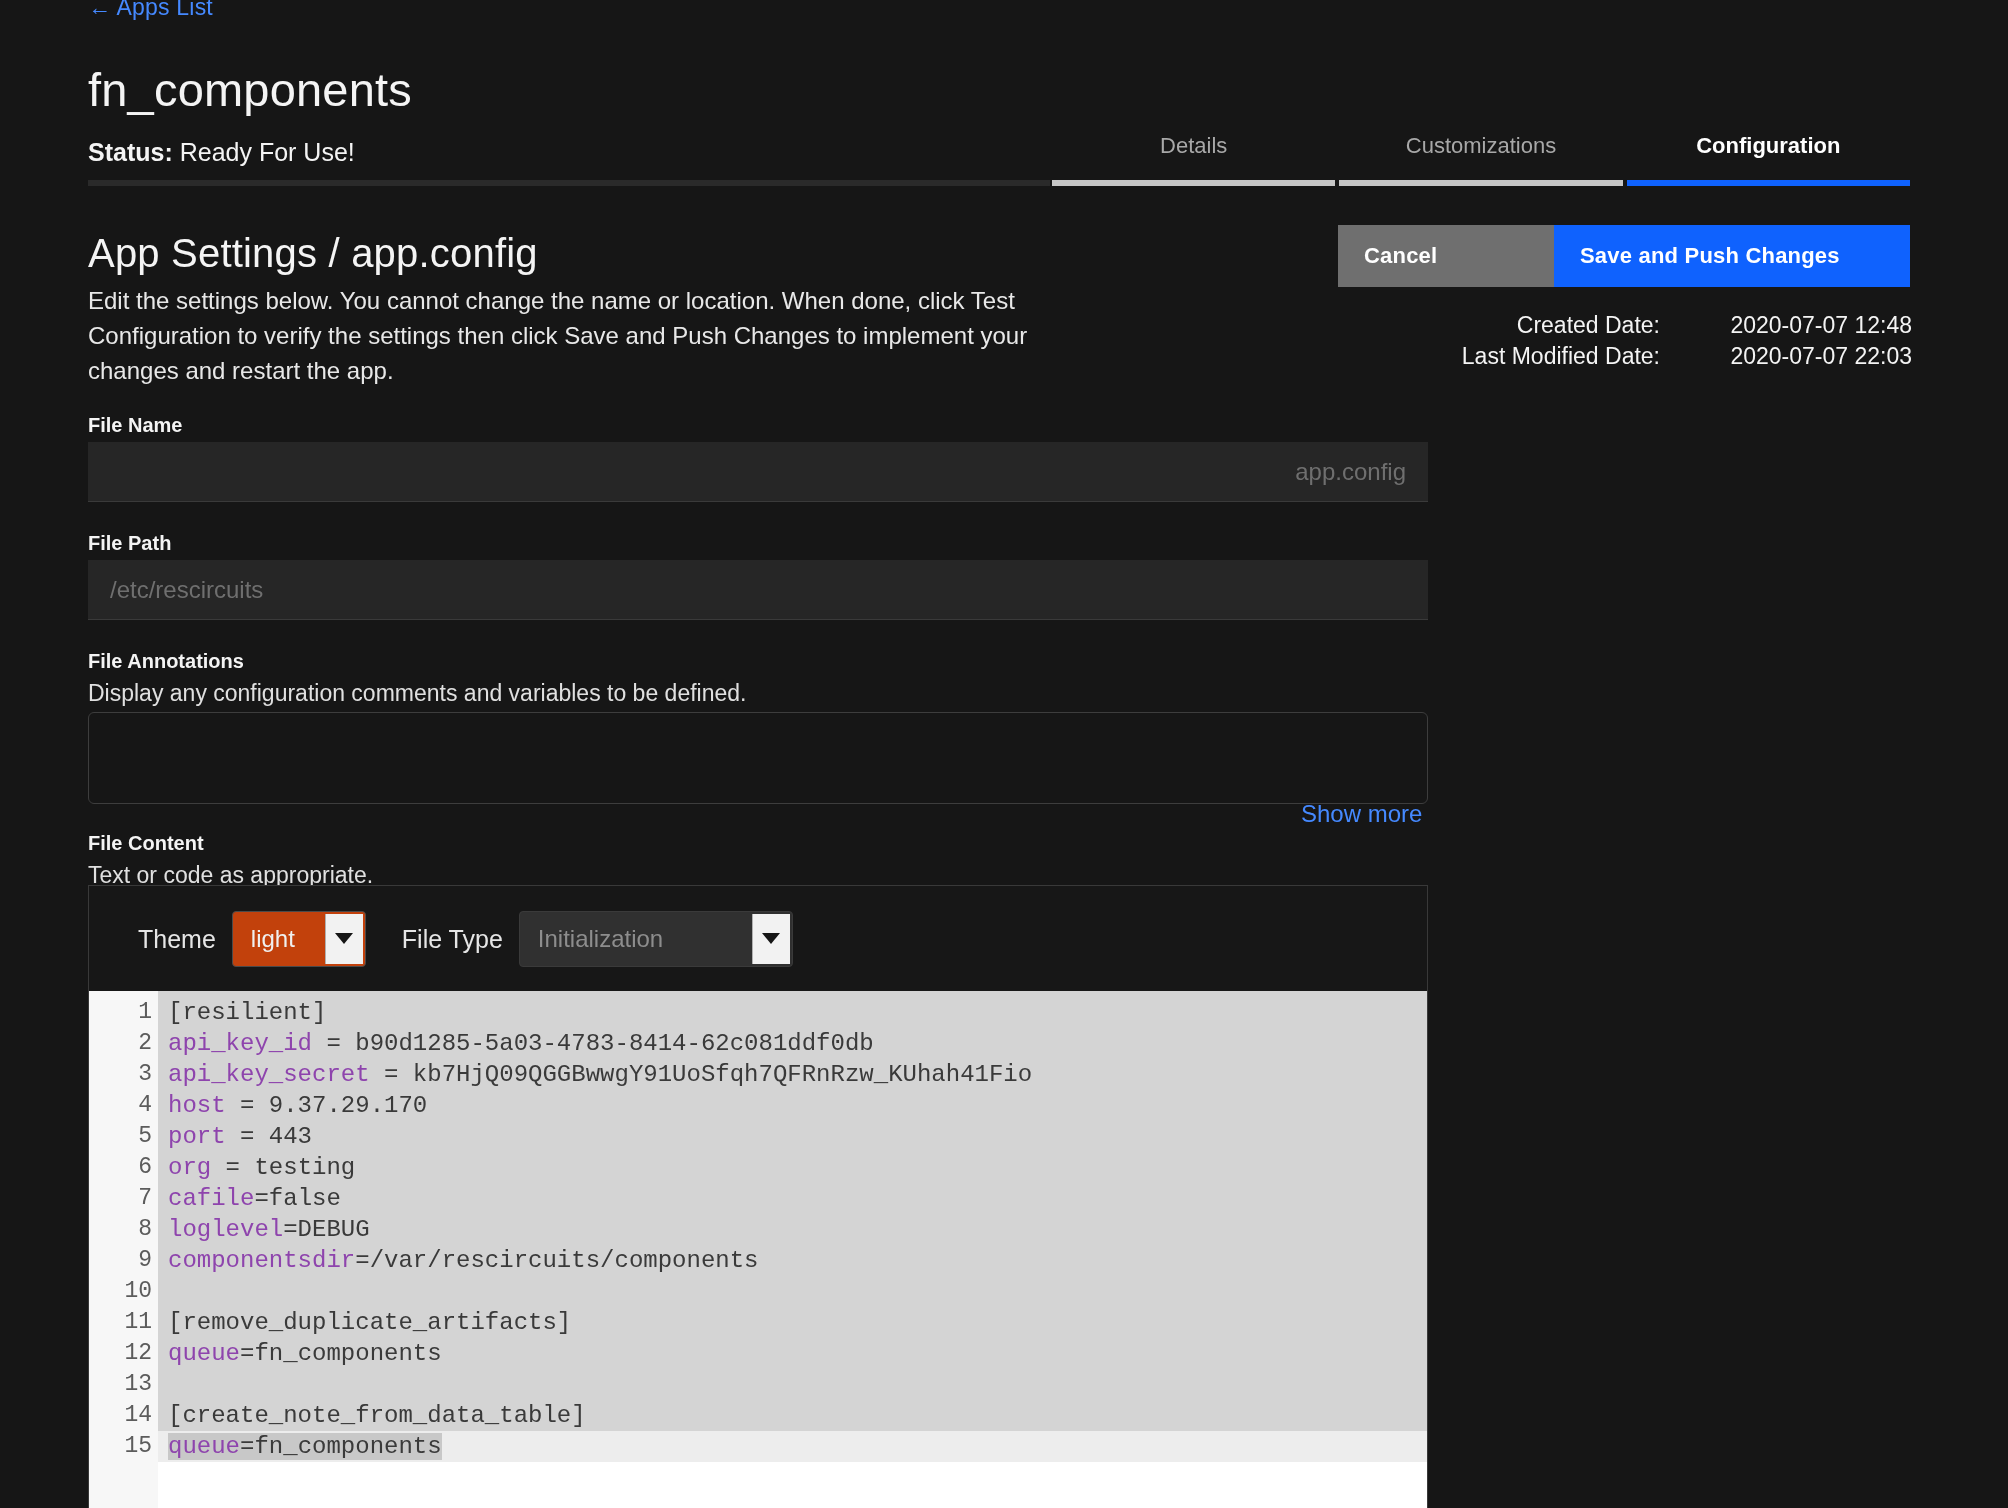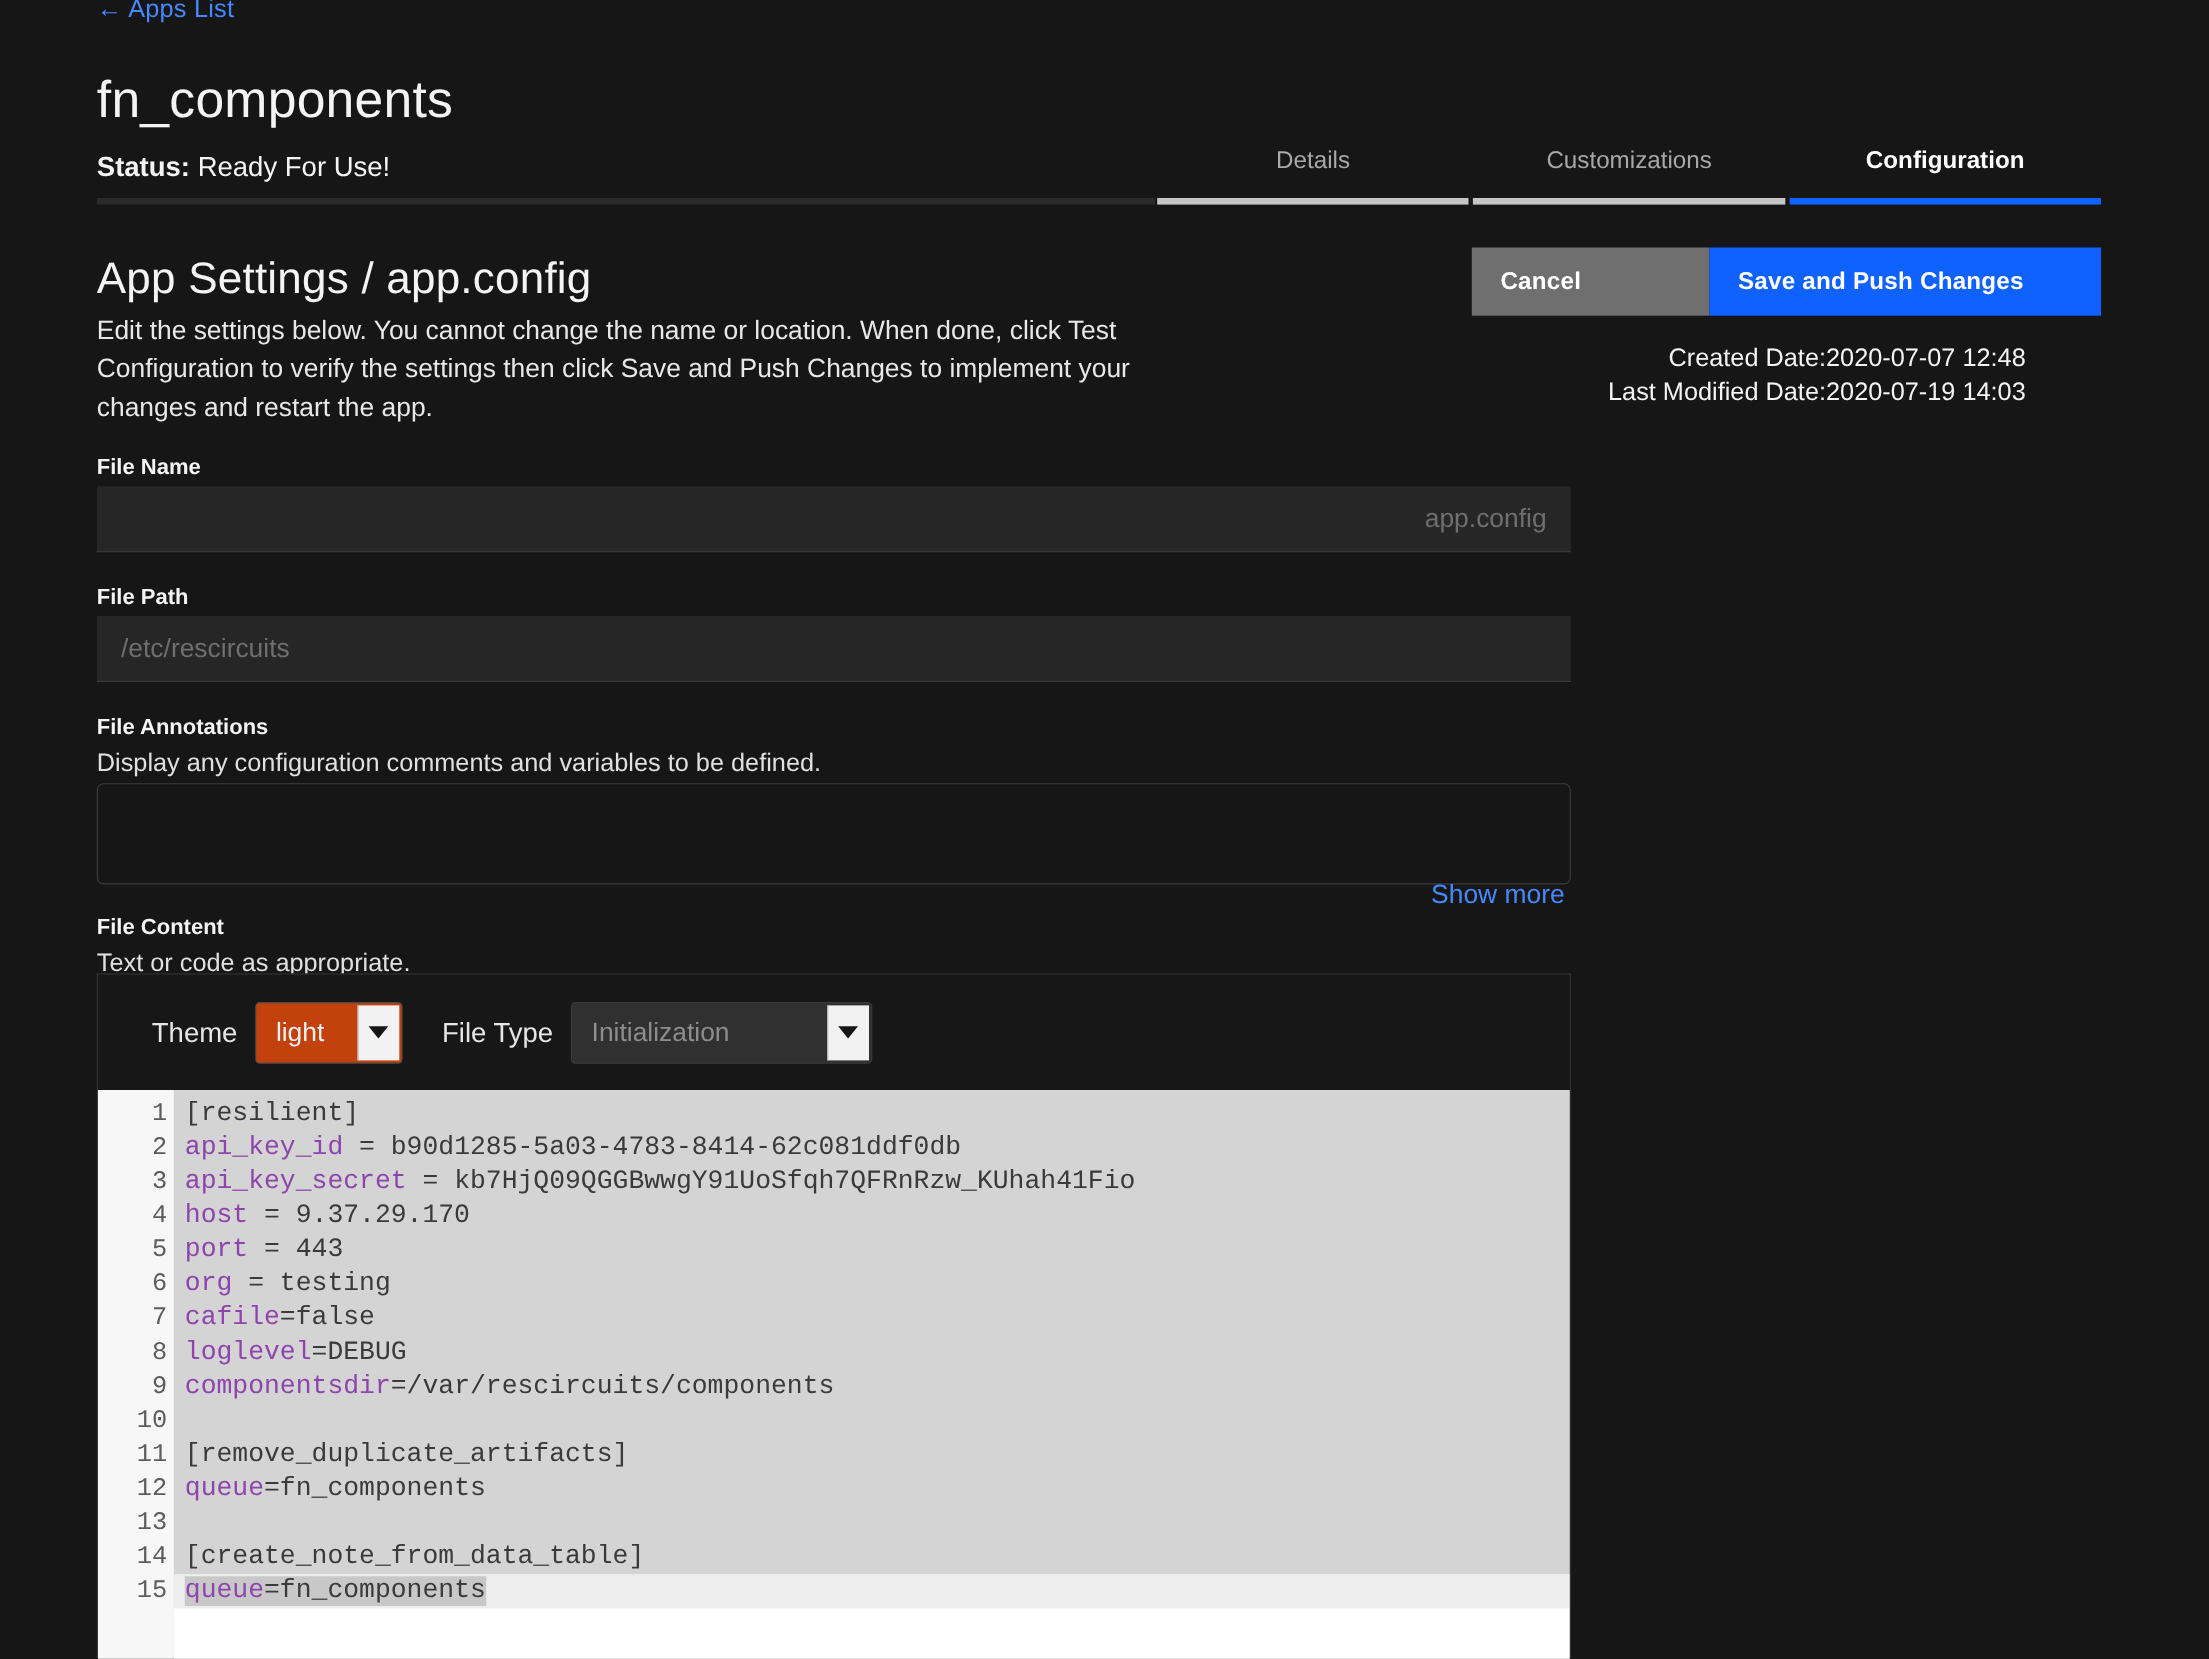--- a/index.html
+++ b/index.html
@@ -137,21 +137,21 @@
     position: absolute;
     left: 1360px; top: 310px;
     width: 552px;
     font-size: 23px;
     font-weight: 300;
     color: #f4f4f4;
     line-height: 31px;
   }
   .meta-row { display: flex; }
   .meta-label { width: 300px; text-align: right; padding-right: 0; }
-  .meta-value { width: 252px; text-align: left; }
+  .meta-value { width: 252px; text-align: right; }
 
   
   .field-label {
     position: absolute;
     font-size: 20px;
     font-weight: 700;
     color: #f4f4f4;
     line-height: 26px;
   }
   .field-helper {
@@ -351,21 +351,21 @@
     <button class="btn btn-primary">Save and Push Changes</button>
   </div>
 
   <div class="meta">
     <div class="meta-row">
       <span class="meta-label">Created Date:</span>
       <span class="meta-value">2020-07-07 12:48</span>
     </div>
     <div class="meta-row">
       <span class="meta-label">Last Modified Date:</span>
-      <span class="meta-value">2020-07-19 14:03</span>
+      <span class="meta-value">2020-07-07 22:03</span>
     </div>
   </div>
 
   <div class="field-label" style="left:88px; top:412px;">File Name</div>
   <input class="text-input" style="top: 442px; text-align: right;" readonly="" placeholder="app.config">
 
   <div class="field-label" style="left:88px; top:530px;">File Path</div>
   <input class="text-input" style="top: 560px;" readonly="" placeholder="/etc/rescircuits">
 
   <div class="field-label" style="left:88px; top:648px;">File Annotations</div>

